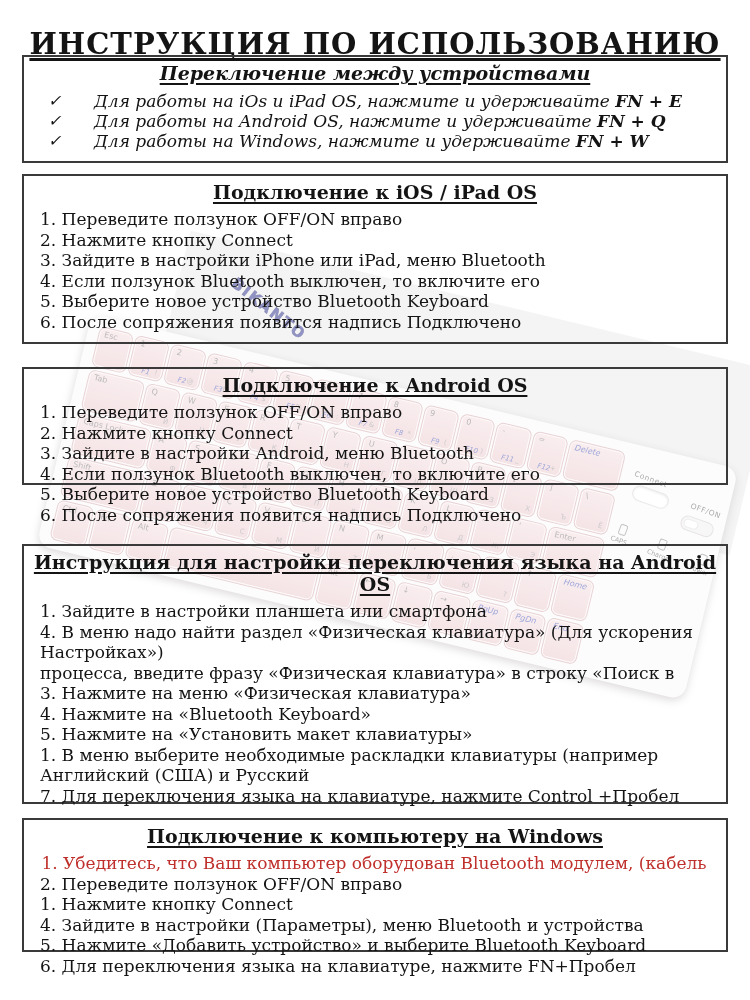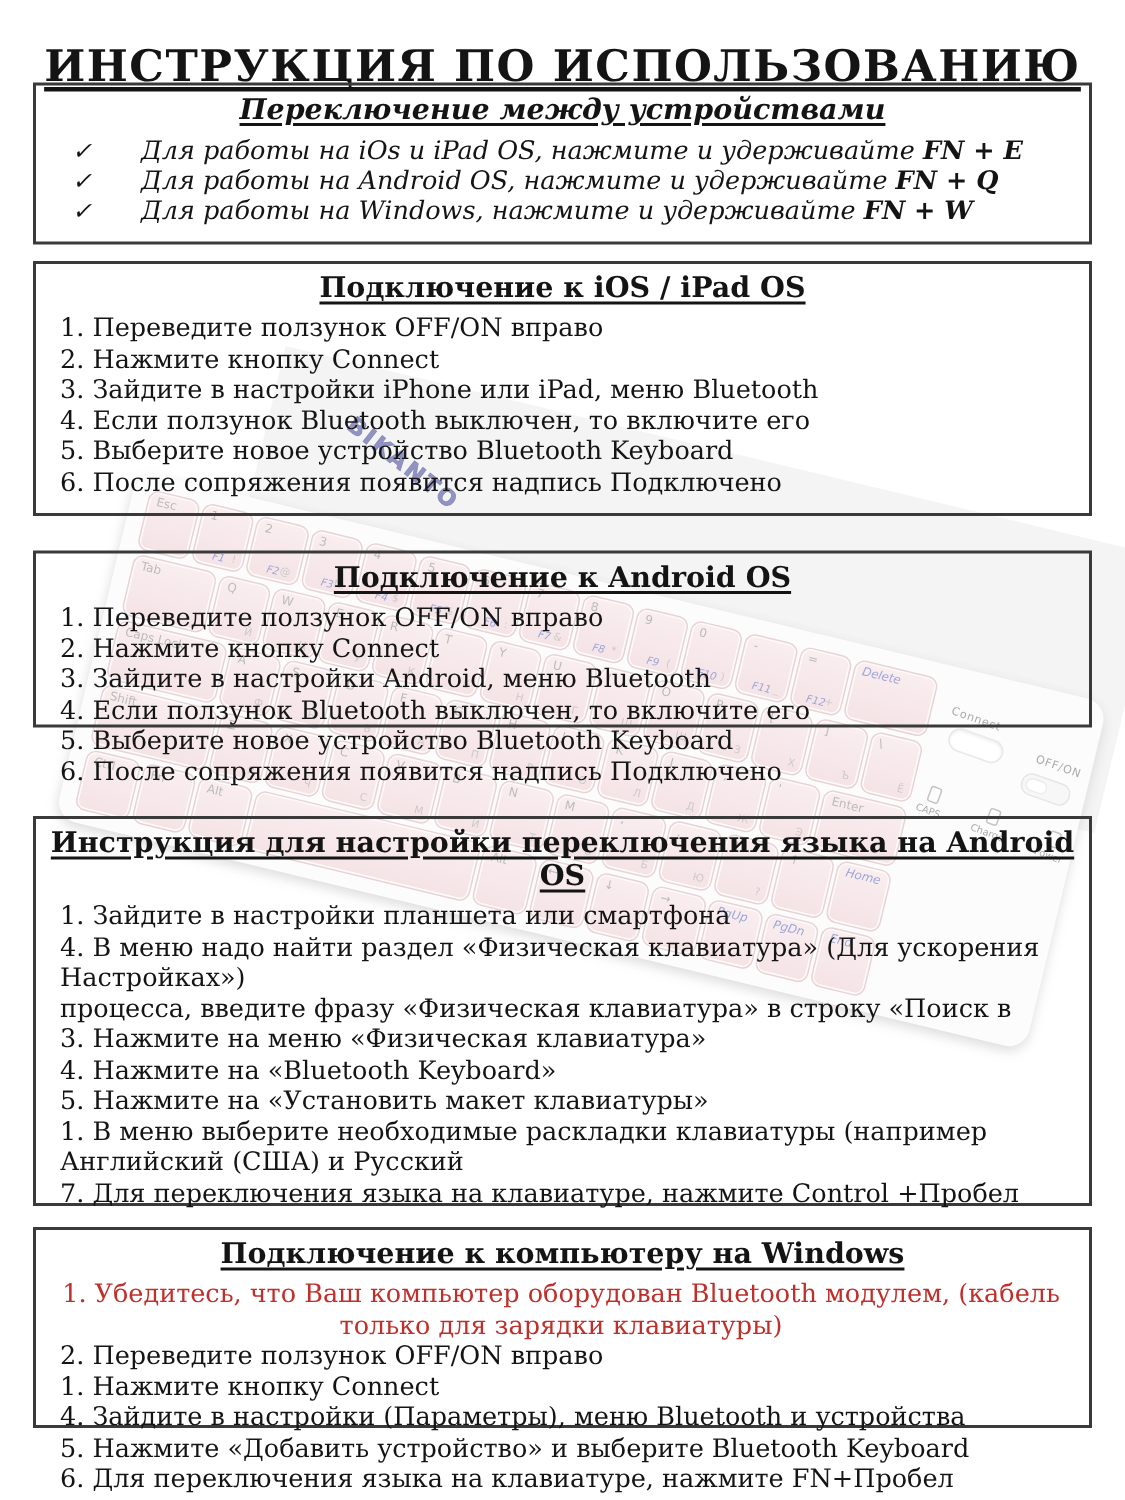--- a/index.html
+++ b/index.html
@@ -432,21 +432,20 @@
       <div>1. В меню выберите необходимые раскладки клавиатуры (например</div>
       <div>Английский (США) и Русский</div>
       <div>7. Для переключения языка на клавиатуре, нажмите Control +Пробел</div>
     </div>
   </div>
 
   <div class="box" id="box5">
     <div class="box-header">Подключение к компьютеру на Windows</div>
     <div class="items">
       <div class="red">1. Убедитесь, что Ваш компьютер оборудован Bluetooth модулем, (кабель</div>
-      <div class="red">только для зарядки клавиатуры)</div>
       <div>2. Переведите ползунок OFF/ON вправо</div>
       <div>1. Нажмите кнопку Connect</div>
       <div>4. Зайдите в настройки (Параметры), меню Bluetooth и устройства</div>
       <div>5. Нажмите «Добавить устройство» и выберите Bluetooth Keyboard</div>
       <div>6. Для переключения языка на клавиатуре, нажмите FN+Пробел</div>
     </div>
   </div>
 
 </div>
 

